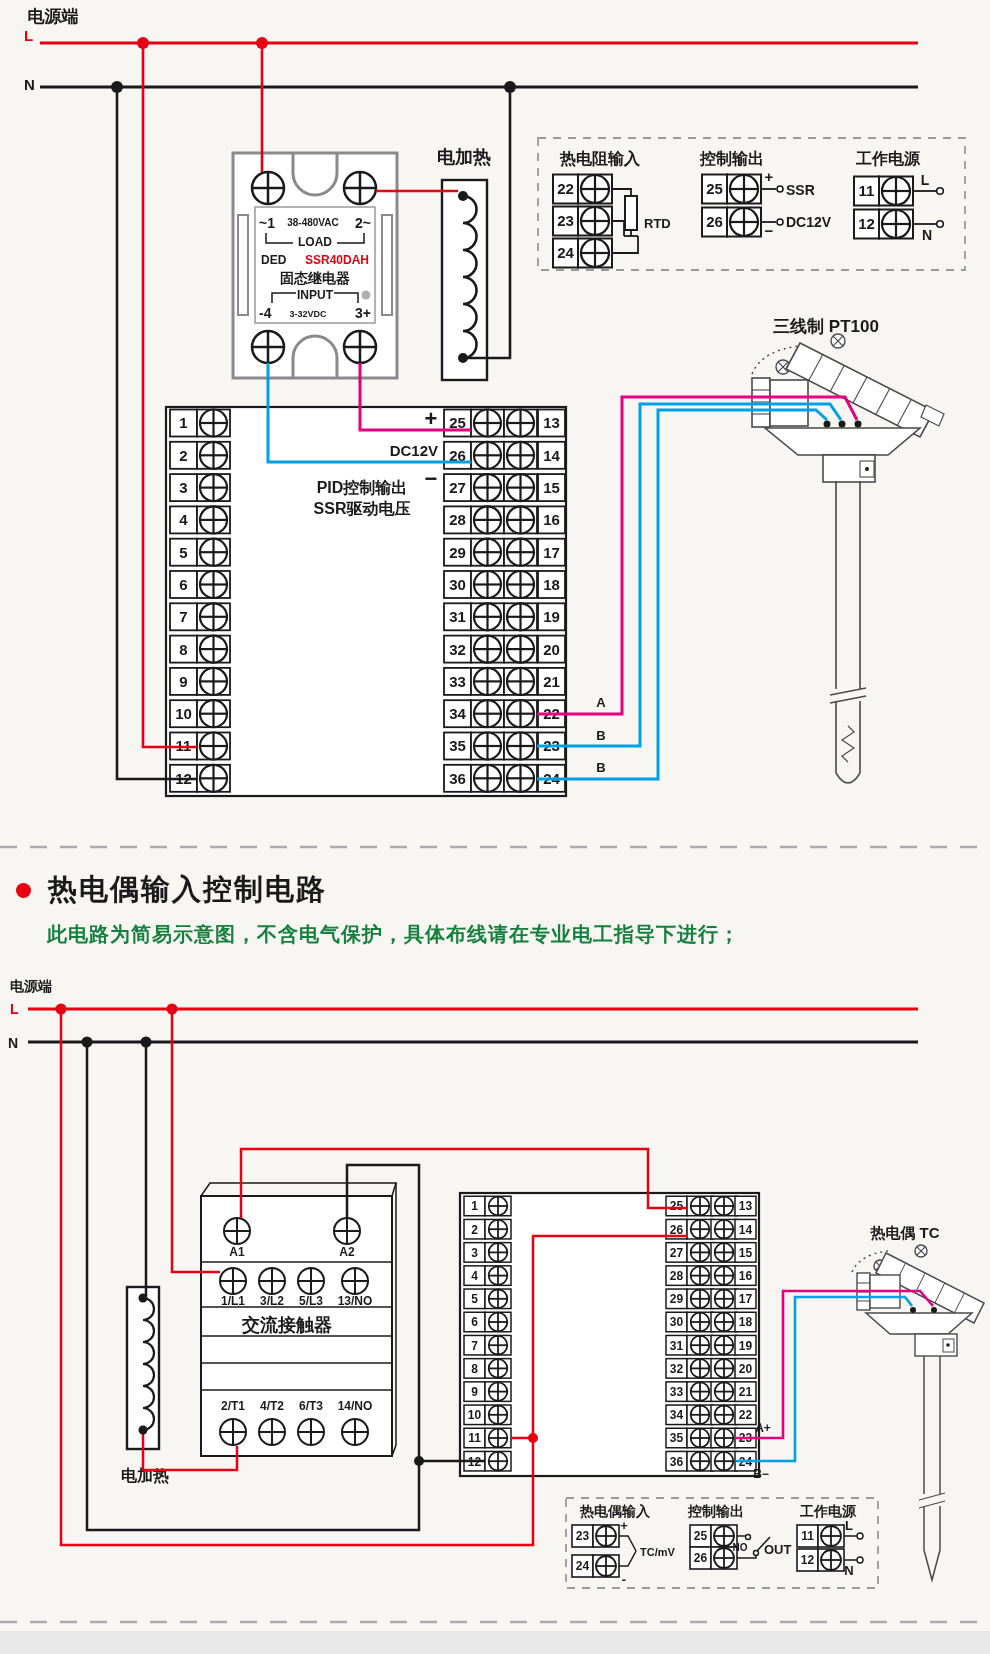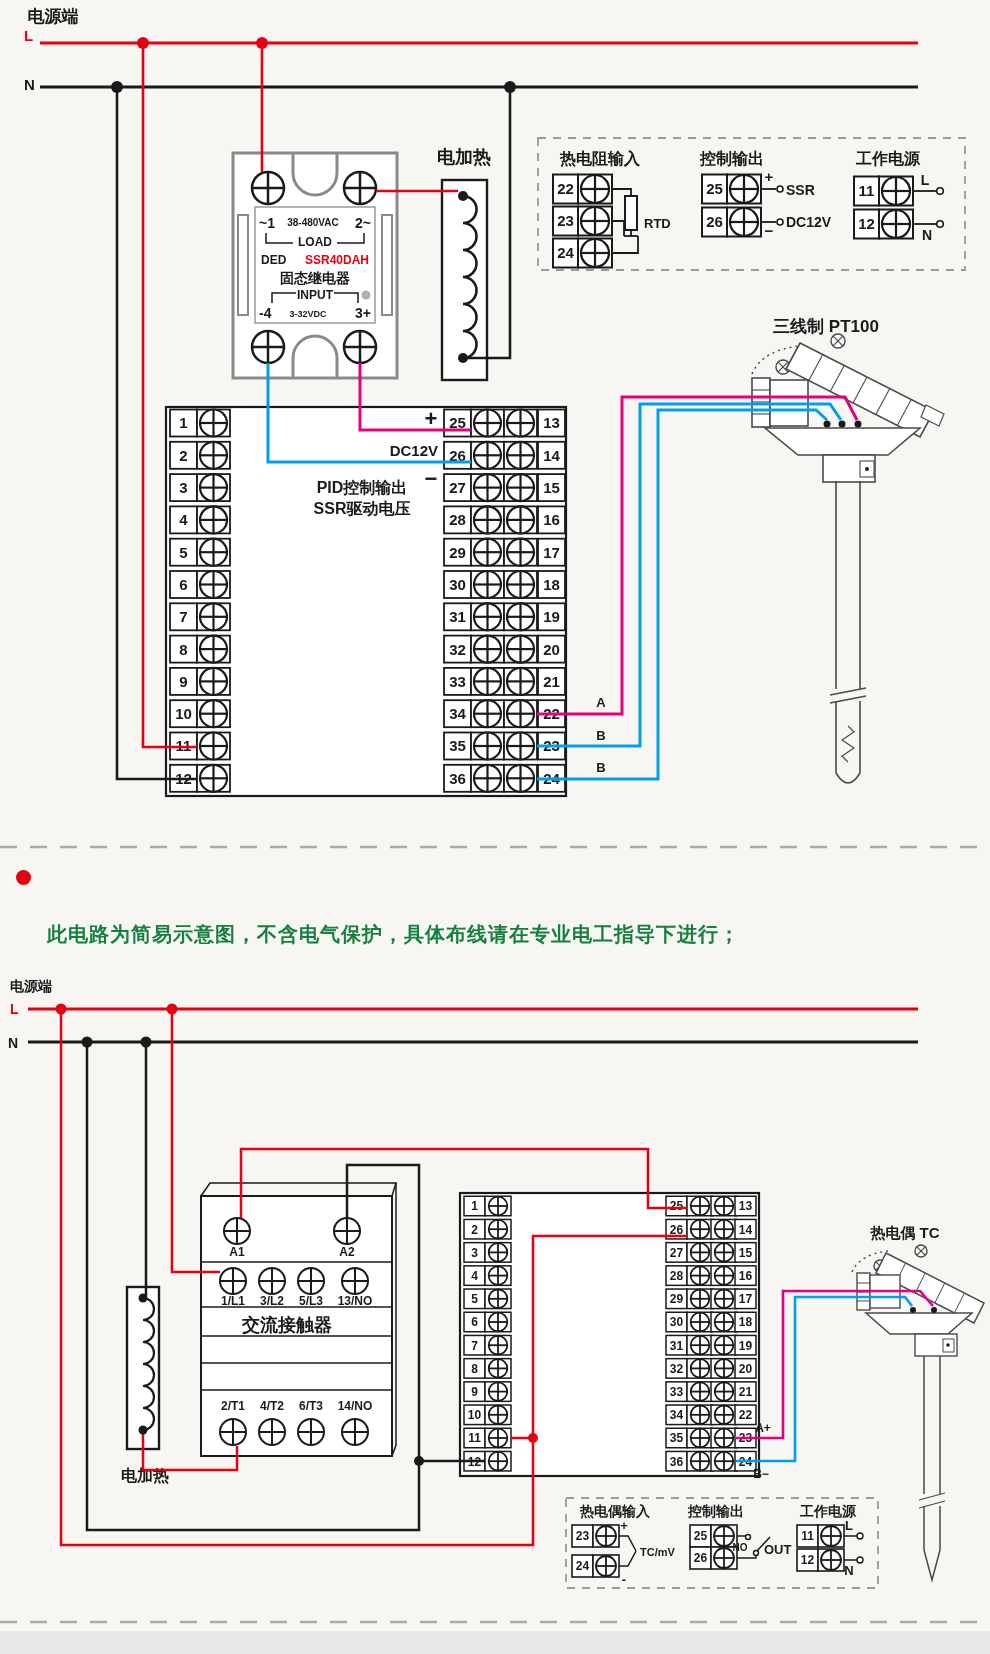--- a/index.html
+++ b/index.html
@@ -998,15 +998,16 @@
       <circle cx="143" cy="1298" r="4.5" fill="#1a1a1a"></circle>
       <circle cx="143" cy="1430" r="4.5" fill="#1a1a1a"></circle>
       <circle cx="533" cy="1438" r="5" fill="#e60012"></circle>
       <circle cx="419" cy="1461" r="5" fill="#1a1a1a"></circle>
       <circle cx="913" cy="1310" r="3" fill="#1a1a1a"></circle>
       <circle cx="934" cy="1310" r="3" fill="#1a1a1a"></circle>
     </svg>
 
   <div class="heading">
     <span class="bullet"></span>
+    <span class="h-title">热电偶输入控制电路</span>
   </div>
   <div class="h-sub">此电路为简易示意图，不含电气保护，具体布线请在专业电工指导下进行；</div>
 </div>
 
 </body></html>

